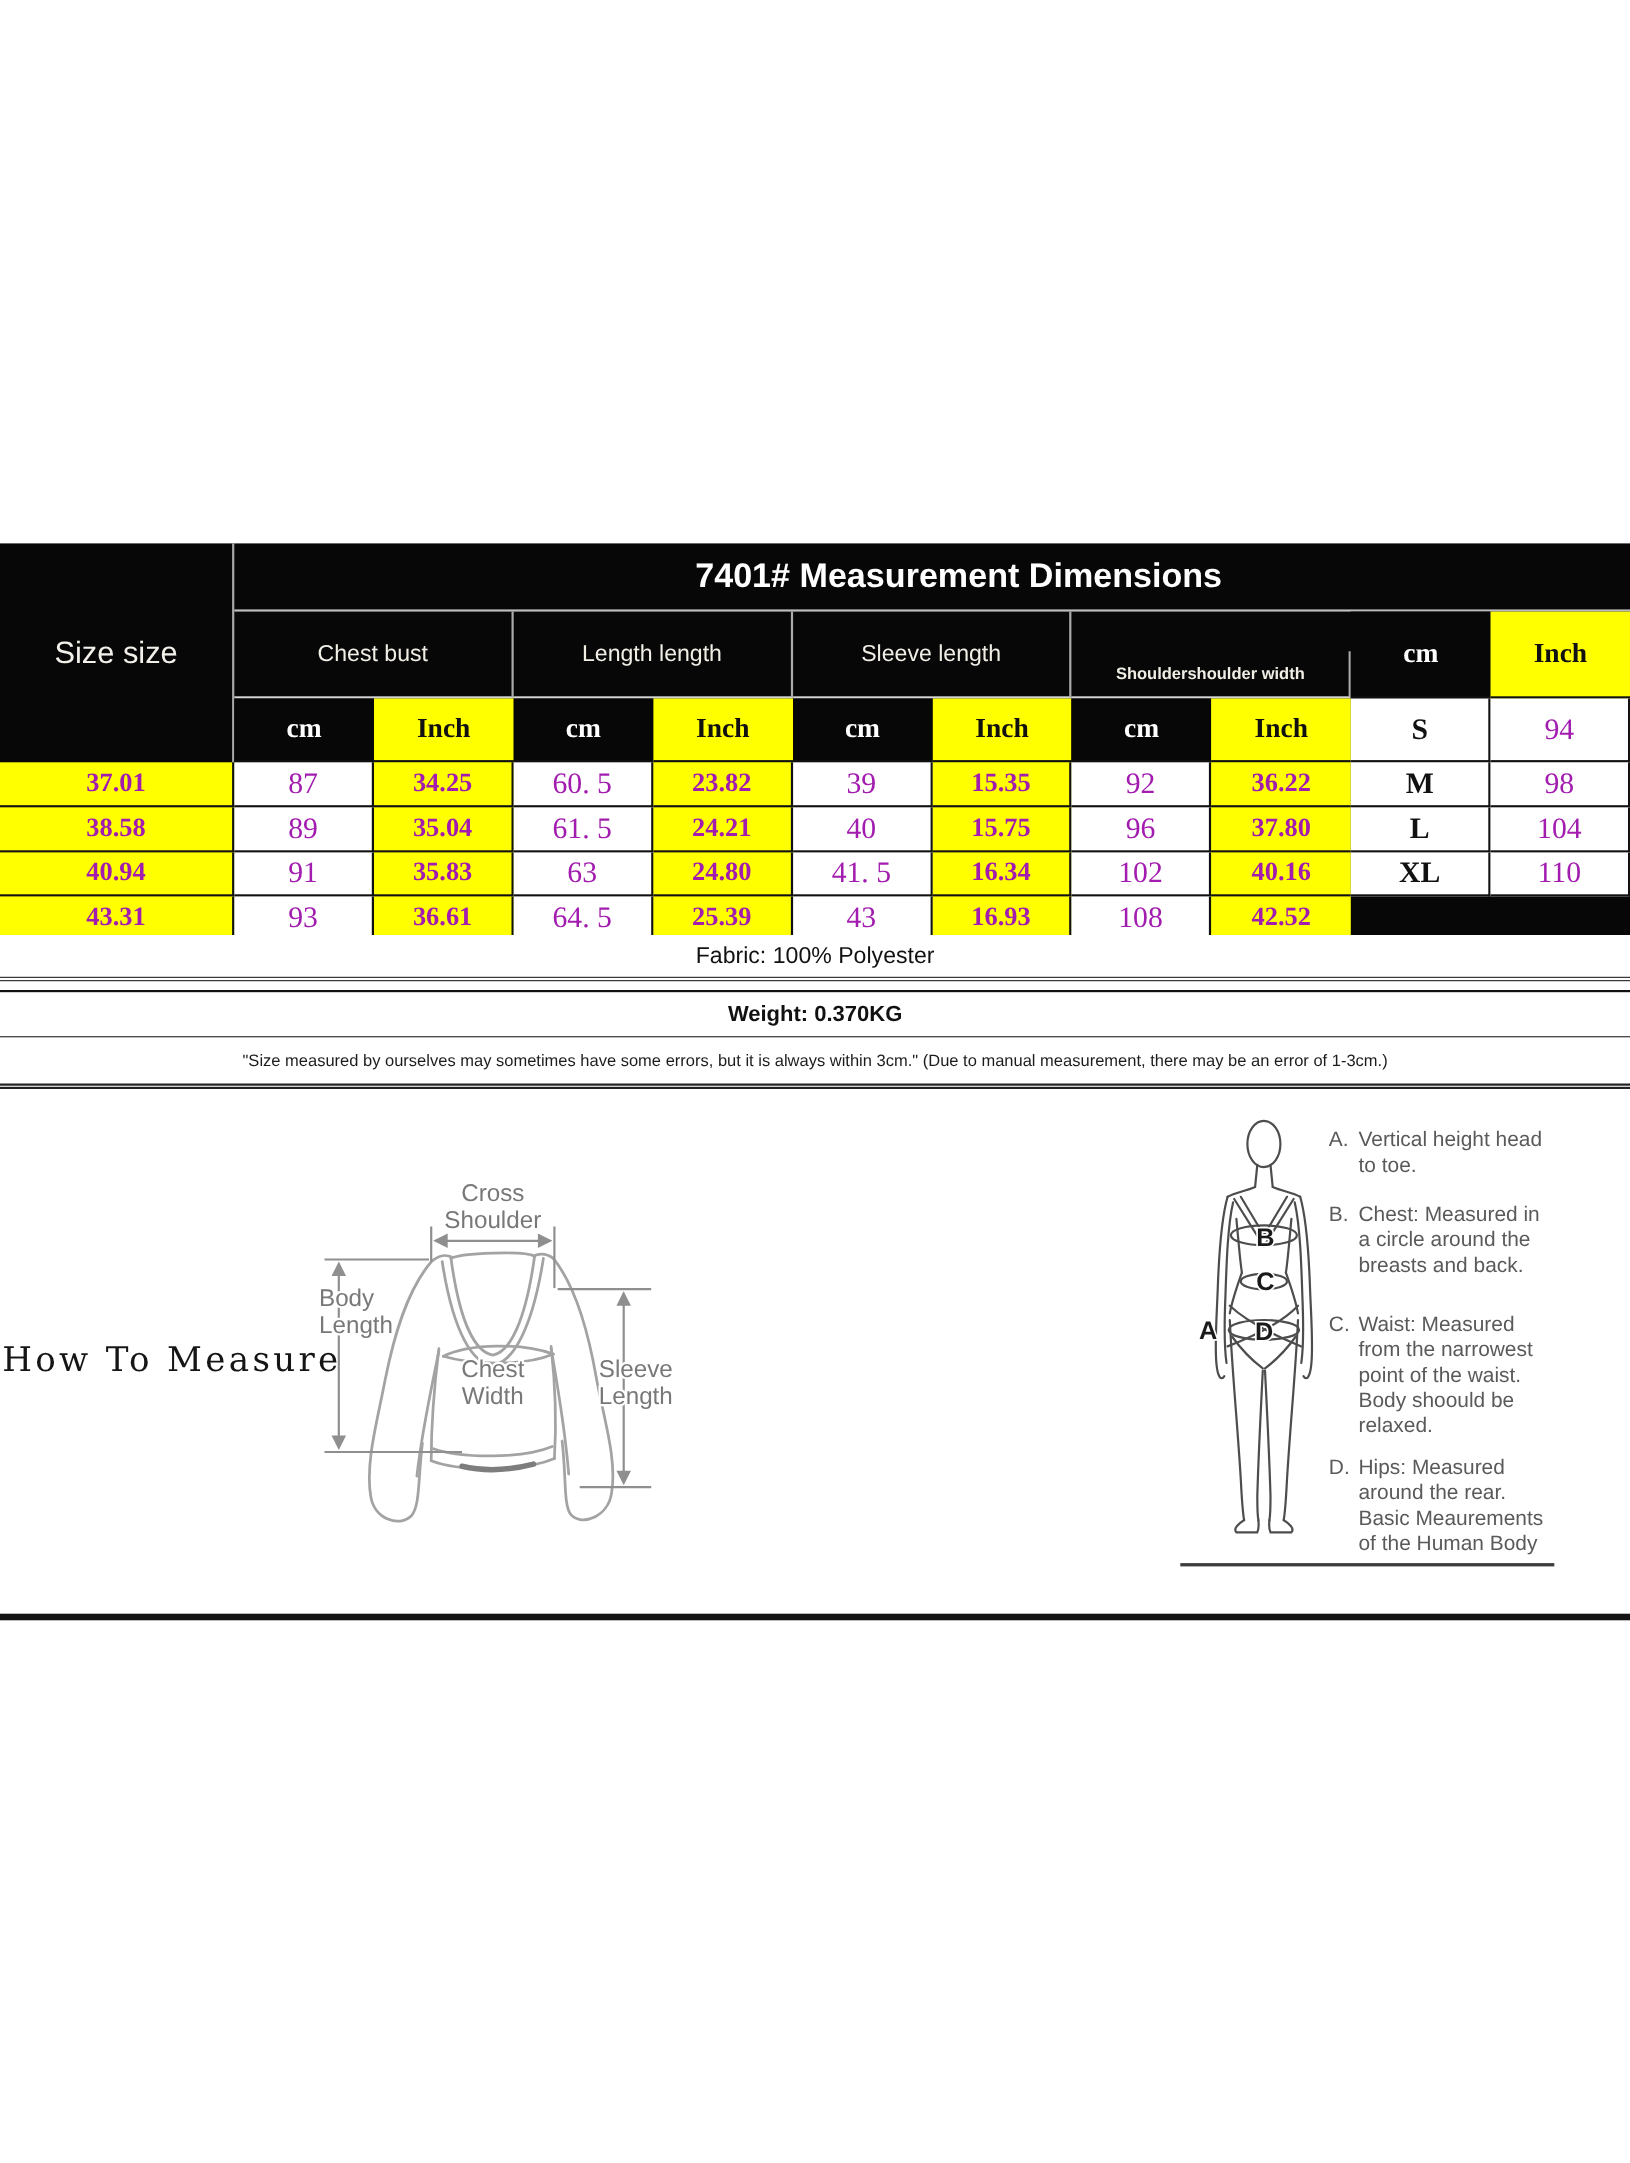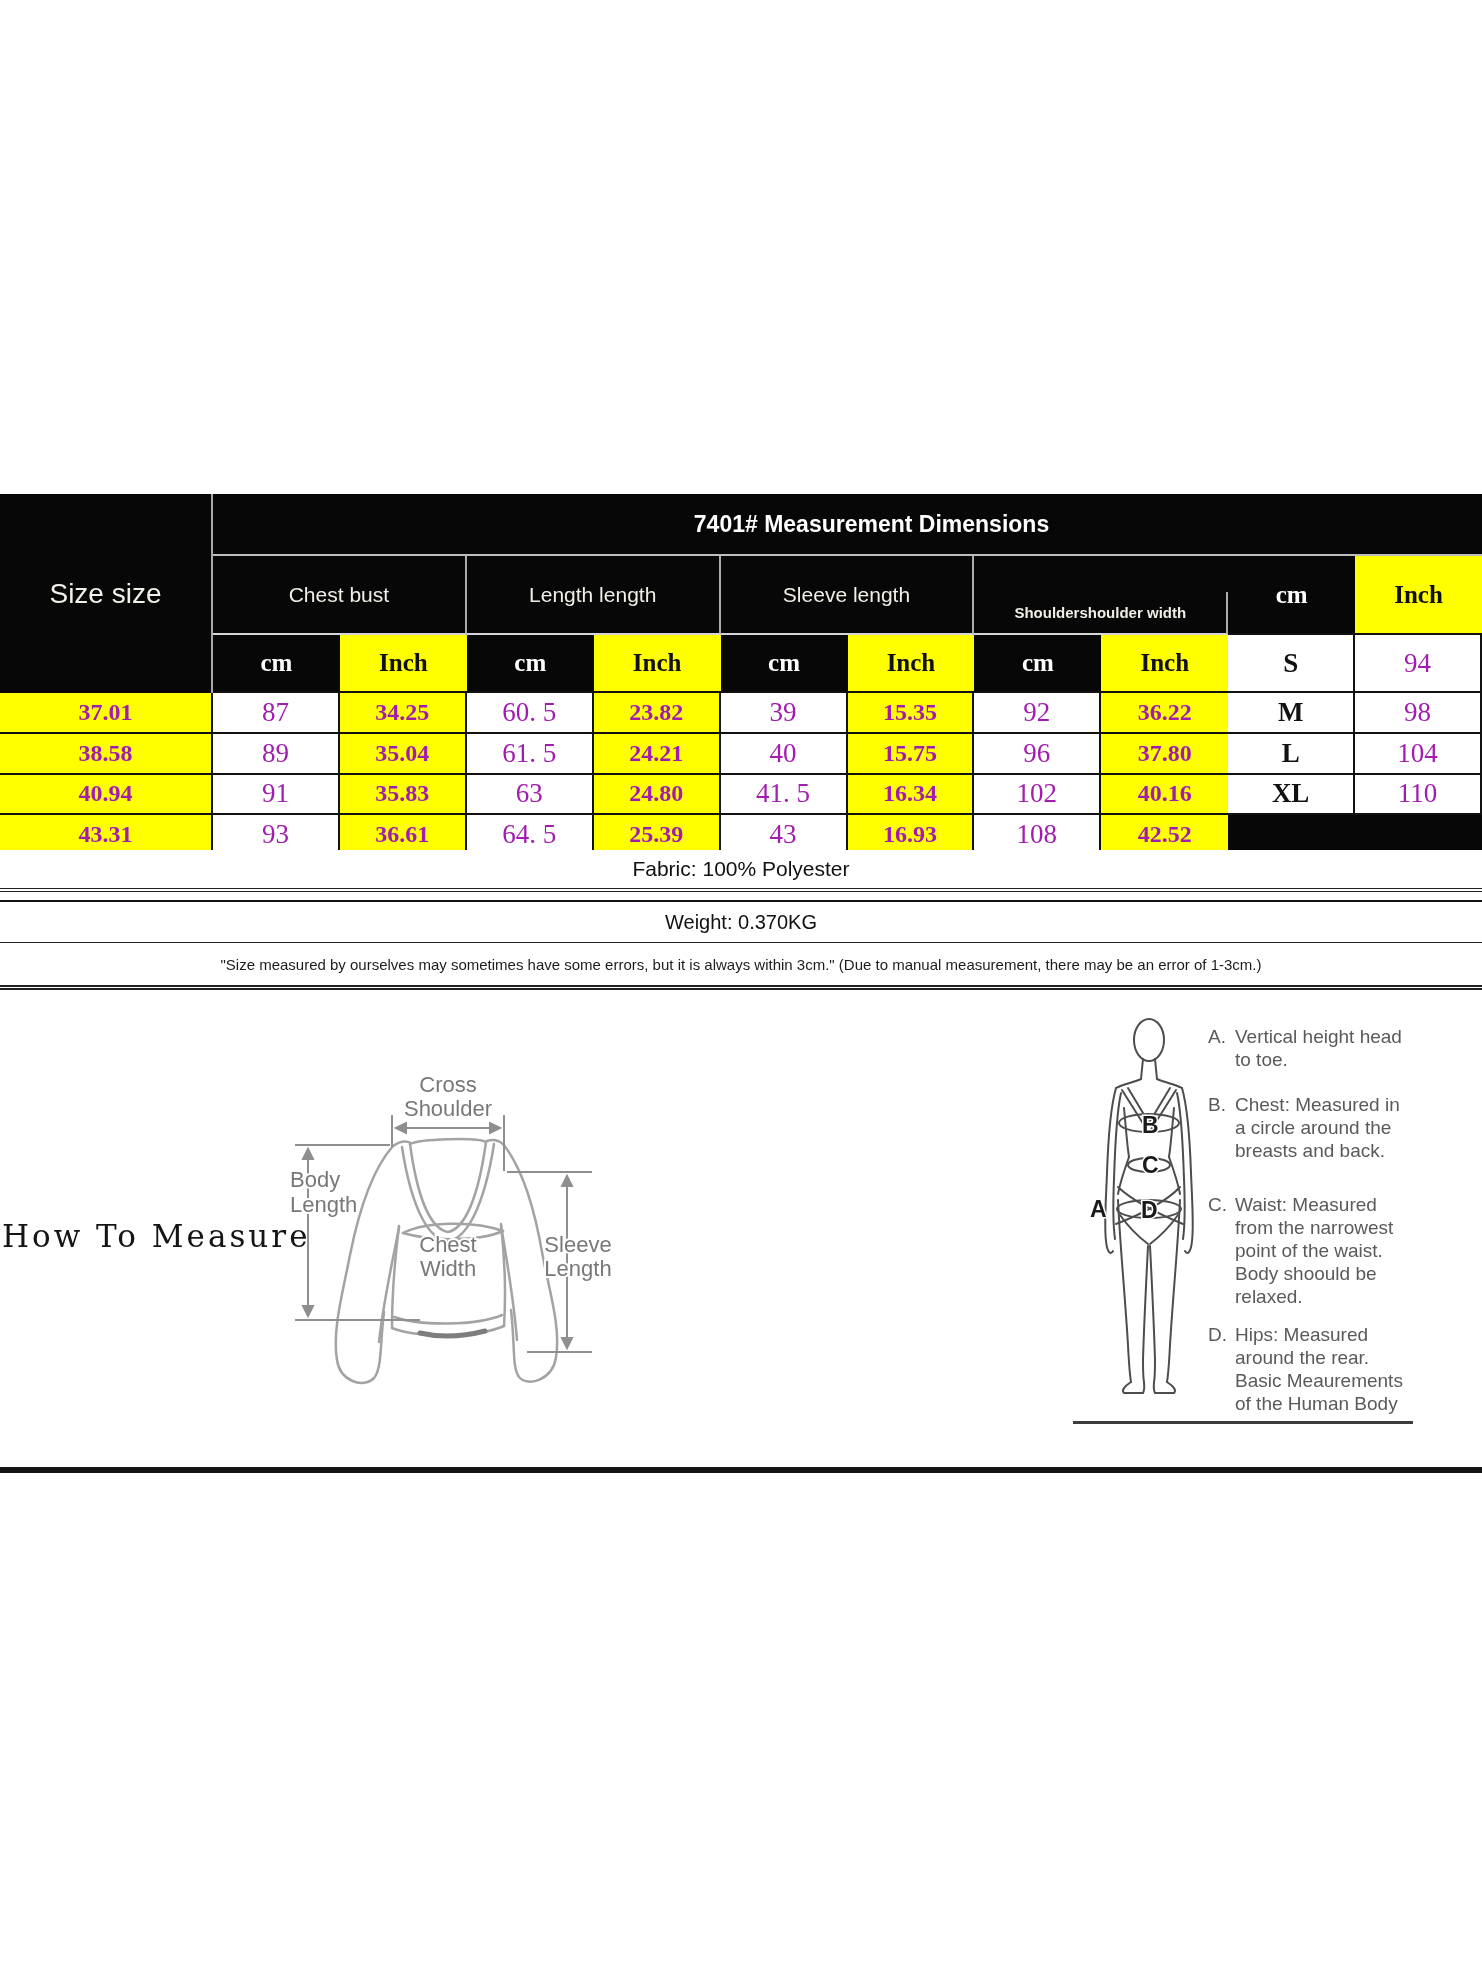--- a/index.html
+++ b/index.html
@@ -8,21 +8,21 @@
 
   
   .size-grid{position:absolute;left:0;top:494px;width:1482px;height:362px;
              display:grid;grid-template-columns:213px repeat(10,1fr);
              grid-template-rows:62px 79px 58px repeat(4,1fr);
              background:#070707;box-sizing:border-box;}
   .size-grid .c{display:flex;align-items:center;justify-content:center;box-sizing:border-box;
                 white-space:pre;}
   .c.size-head{grid-row:1/4;grid-column:1;border-right:2px solid #a9a9a9;
                color:#f3f0ea;font-size:28px;font-weight:500;}
-  .c.title{grid-column:2/12;grid-row:1;color:#fff;font-size:23px;font-weight:700;
+  .c.title{grid-column:2/12;grid-row:1;color:#fff;font-size:31px;font-weight:700;
            border-bottom:2px solid #bdbdbd;padding-left:48px;}
   .c.group{grid-column:span 2;grid-row:2;color:#f1eee6;font-size:21px;font-weight:500;
            border-right:2px solid #ababab;border-bottom:2px solid #d6d6d6;}
   .c.group.g3{font-size:15px;font-weight:600;margin-top:36px;}
   .c.group.g4{border-right:none;}
   .c.unit{font-family:"Liberation Serif",serif;font-weight:700;font-size:25px;
           border-bottom:2px solid #111;}
   .c.unit.cm{background:#070707;color:#fff;}
   .c.unit.inch{background:#FFFF00;color:#111;}
   .c.dsize{background:#fff;color:#111;font-family:"Liberation Serif",serif;
@@ -30,21 +30,21 @@
   .c.dval{border-right:2px solid #111;border-bottom:2px solid #111;color:#a21caf;
           font-family:"Liberation Serif",serif;}
   .c.dval.white{background:#fff;font-size:27px;font-weight:500;}
   .c.dval.yellow{background:#FFFF00;font-size:24px;font-weight:700;}
   .c.last-col{border-right:none;}
 
   
   .info-row{position:absolute;left:0;width:1482px;display:flex;align-items:center;
             justify-content:center;background:#fff;color:#111;box-sizing:border-box;}
   .info-row.weight{top:900px;height:46px;border-top:2px solid #111;border-bottom:4px double #222;
-                   font-size:20px;}
+                   font-size:20px;font-weight:bold;}
   .info-row.fabric{top:850px;height:42px;border-bottom:4px double #222;font-size:21px;}
   .info-row.disclaimer{top:944px;height:46px;border-bottom:5px double #222;font-size:15px;color:#1c1c1c;}
 
   
   .how-title{position:absolute;left:2px;top:1218px;width:260px;
              font-family:"DejaVu Serif",serif;font-size:31px;letter-spacing:3px;
              color:#151515;white-space:nowrap;}
   .shirt-svg{position:absolute;left:280px;top:1040px;}
   .body-svg{position:absolute;left:1080px;top:1013px;}
   .diagram-label{font-family:"Liberation Sans",sans-serif;font-size:22px;fill:#787878;

